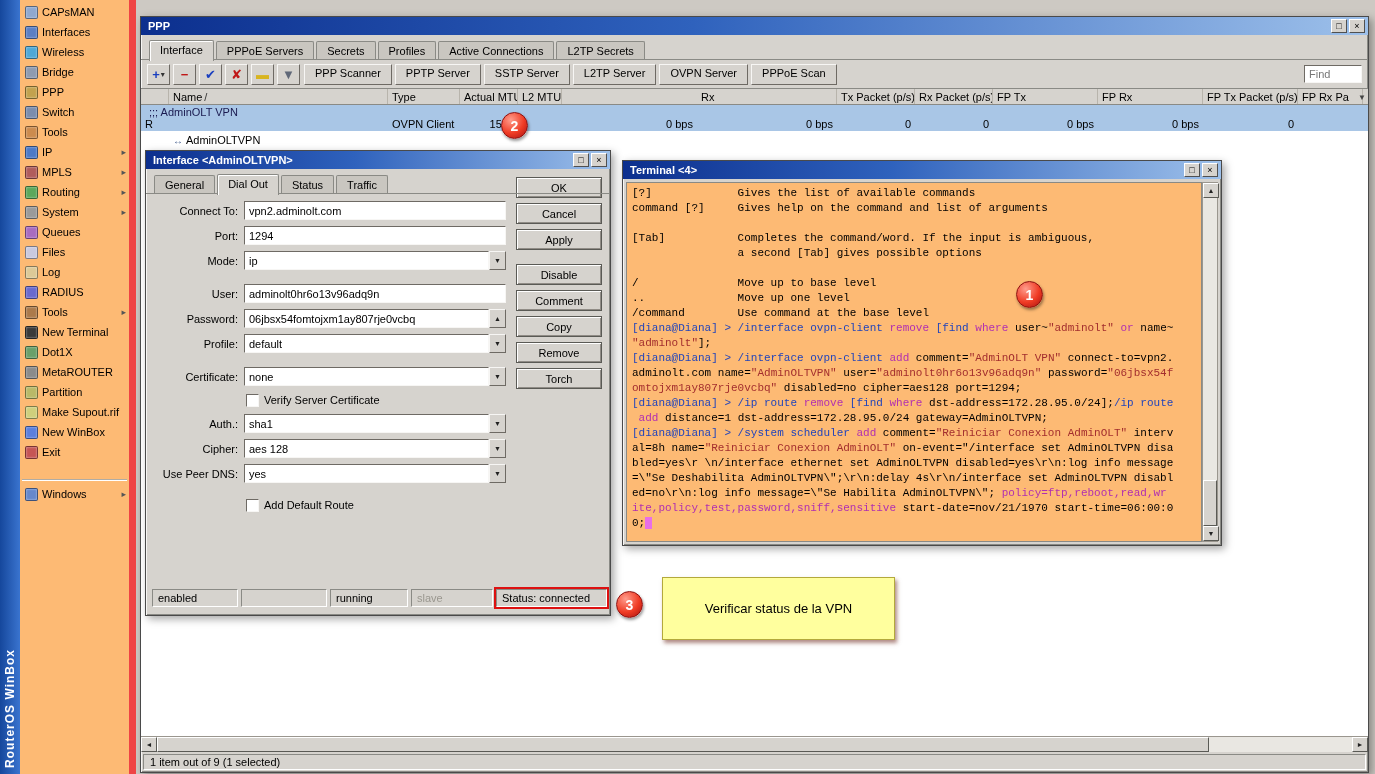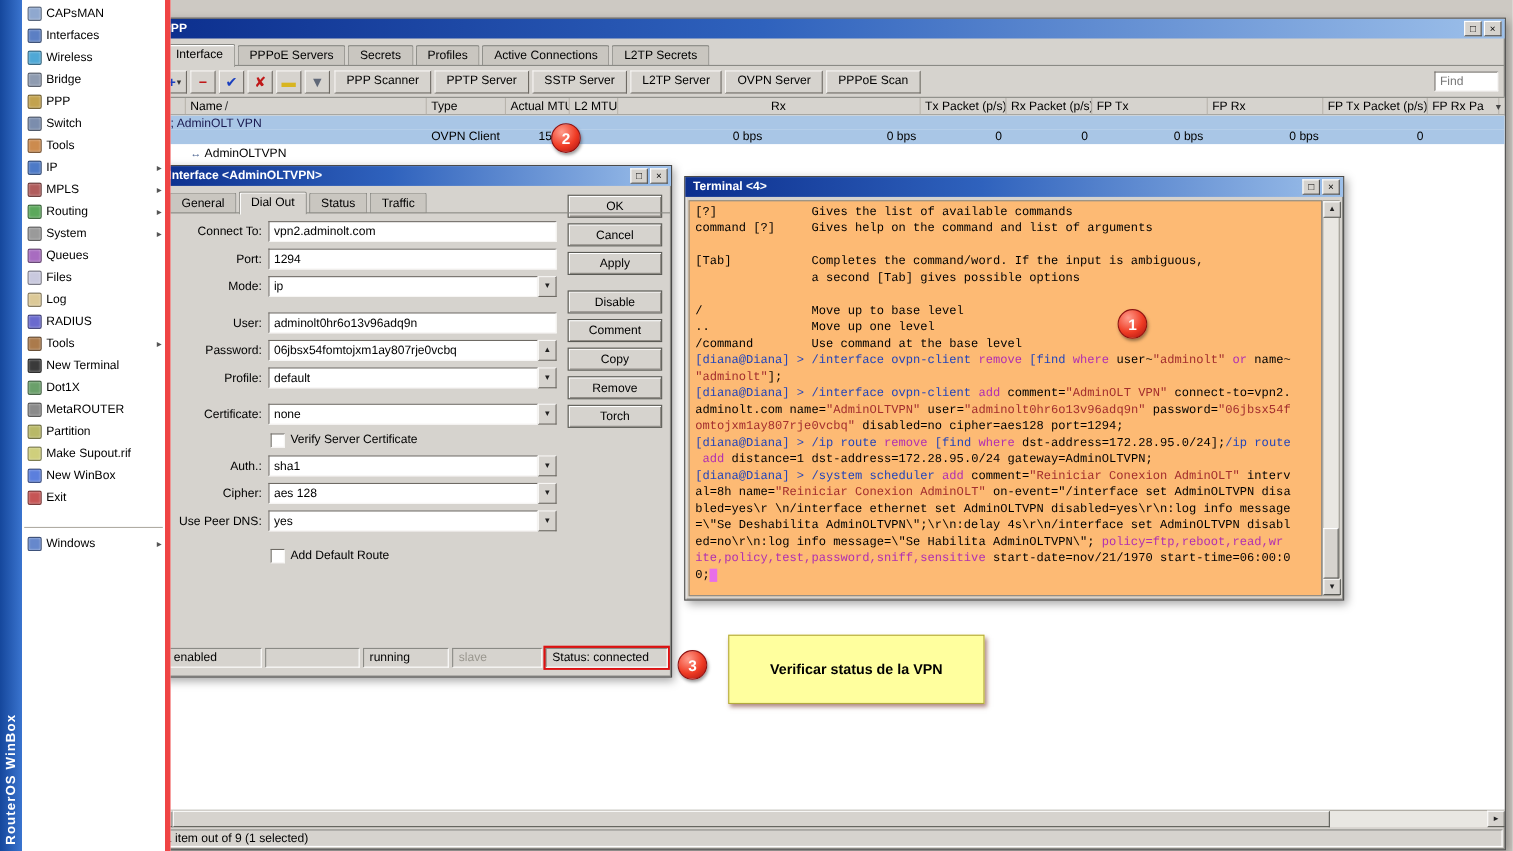--- a/index.html
+++ b/index.html
@@ -3,21 +3,21 @@
 <meta charset="utf-8">
 <style>
 *{margin:0;padding:0;box-sizing:border-box}
 html,body{width:1375px;height:774px;overflow:hidden;background:#cdc9c3;font-family:"Liberation Sans","DejaVu Sans",sans-serif;font-size:11px;color:#000}
 
 
 #brand-strip{position:absolute;left:0;top:0;width:20px;height:100%;background:linear-gradient(to right,#15479c,#3a74cf);z-index:6}
 #brand-strip .vtext{position:absolute;left:3px;bottom:6px;writing-mode:vertical-rl;transform:rotate(180deg);color:#fff;font-weight:bold;font-size:12px;letter-spacing:1px;white-space:nowrap}
 
 
-#sidebar{position:absolute;left:20px;top:0;width:135px;height:100%;background:#ffffff;border-right:5px solid #ef4444;z-index:5;padding-top:2px}
+#sidebar{position:absolute;left:20px;top:0;width:116px;height:100%;background:#fdba74;border-right:7px solid #ef4444;z-index:5;padding-top:2px}
 .side-item{height:20px;display:flex;align-items:center;gap:4px;padding:0 3px 0 5px;cursor:default}
 .sicon{width:13px;height:13px;flex:none;border:1px solid rgba(0,0,0,.4);border-radius:2px;box-shadow:inset 0 0 2px rgba(255,255,255,.7)}
 .slabel{flex:1;white-space:nowrap;overflow:hidden}
 .sarrow{font-size:9px;color:#555;flex:none}
 #sidebar-spacer{height:14px}
 #sidebar-sep{height:2px;margin:3px 2px;border-top:1px solid #b0aca4;border-bottom:1px solid #fff}
 
 
 .win{position:absolute;background:#d6d3ce;border:1px solid #4a4a4a;box-shadow:inset 1px 1px 0 #f7f6f4,inset -1px -1px 0 #8a8a85,3px 3px 8px rgba(0,0,0,.35)}
 .titlebar{height:18px;display:flex;align-items:center;gap:2px;padding:1px 3px 1px 7px;background:linear-gradient(to right,#0c2f8e,#2f62bd 45%,#9dc0ea);color:#fff;font-weight:bold}
@@ -97,21 +97,21 @@
 #term-vscroll{position:absolute;right:3px;top:21px;bottom:3px;width:16px;background:#e9e7e2;border:1px solid #9a968e;display:flex;flex-direction:column}
 .vtrack{flex:1;position:relative}
 .vthumb{position:absolute;left:0;right:0;bottom:0;height:46px;background:#d6d3ce;border:1px solid;border-color:#fff #5a5a55 #5a5a55 #fff;cursor:pointer}
 
 
 .badge{position:absolute;width:27px;height:27px;border-radius:50%;display:flex;align-items:center;justify-content:center;color:#fff;font-weight:bold;font-size:14px;z-index:30;background:radial-gradient(circle at 35% 28%,#ff9d8d,#ef3b24 55%,#a31010);border:1px solid #8c1010;box-shadow:1px 2px 3px rgba(0,0,0,.4)}
 #badge-1{left:1016px;top:281px}
 #badge-2{left:501px;top:112px}
 #badge-3{left:616px;top:591px}
 #note-box{position:absolute;left:662px;top:577px;width:233px;height:63px;background:#ffff9e;border:1px solid #b3a93c;box-shadow:2px 3px 4px rgba(110,40,30,.55);display:flex;align-items:center;justify-content:center;z-index:25}
-#note-box span{font-weight:bold;font-size:13px}
+#note-box span{font-weight:normal;font-size:13px}
 </style>
 </head>
 <body>
 
 <div id="brand-strip">
   <div class="vtext">RouterOS WinBox</div>
 </div>
 
 <div id="sidebar">
   <div id="sidebar-list">

